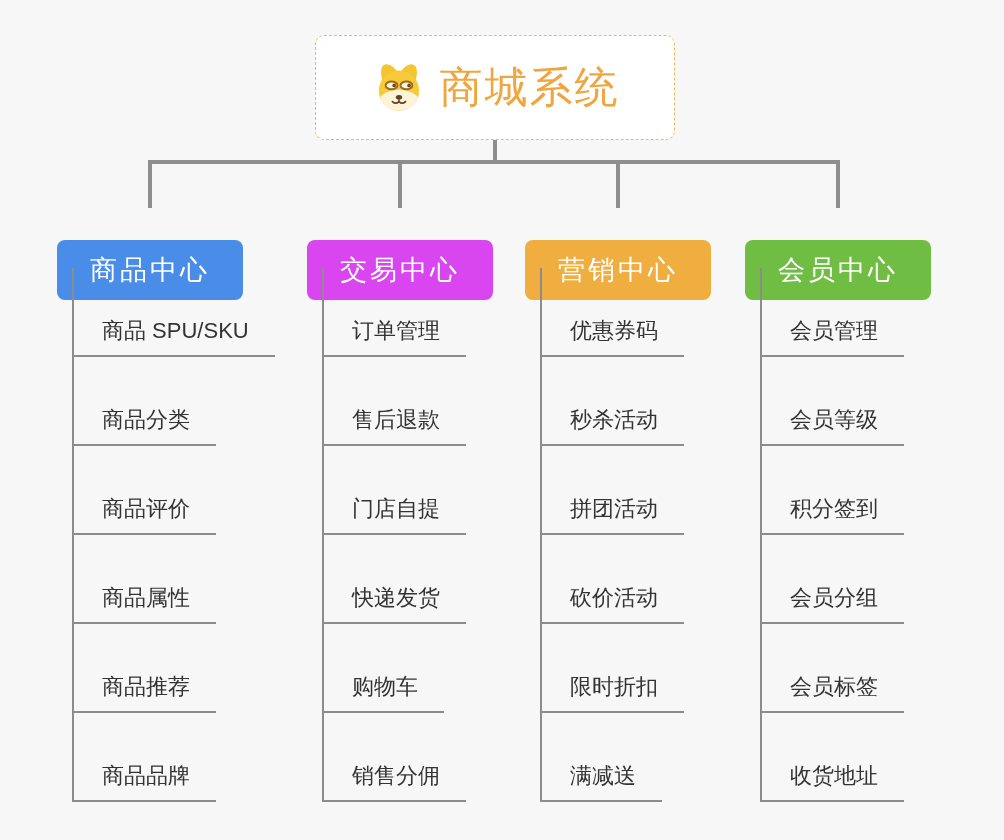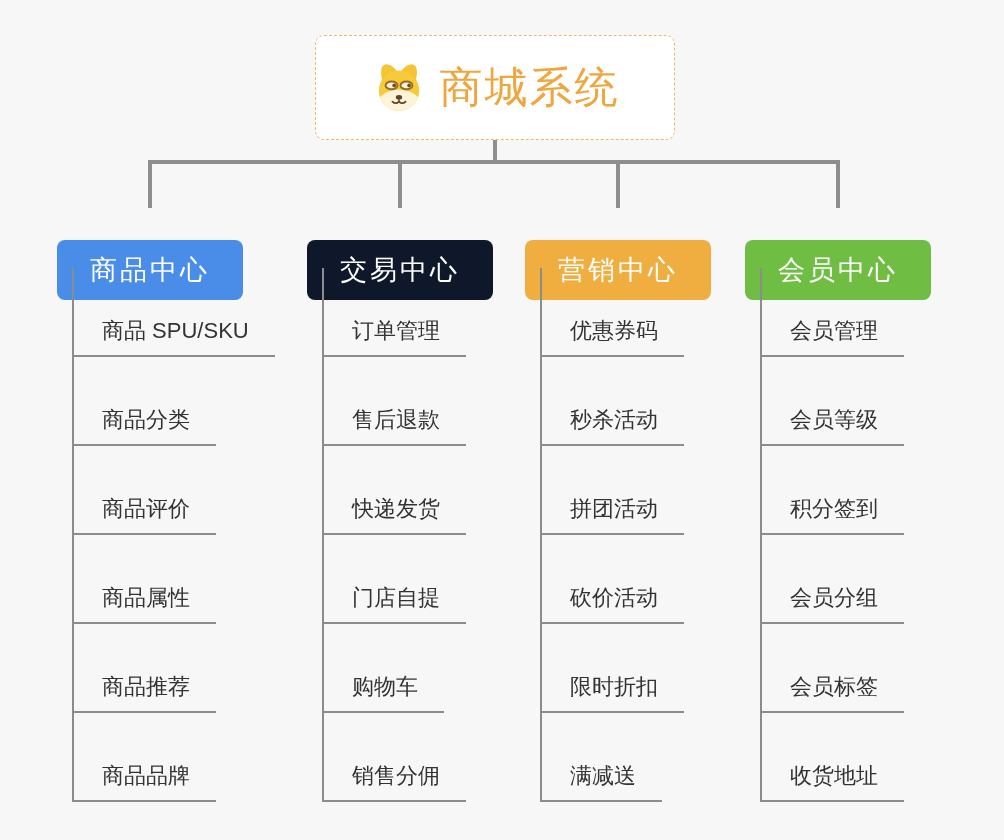--- a/index.html
+++ b/index.html
@@ -173,36 +173,36 @@
           <div class="row">
             <span class="child-label">商品推荐</span>
           </div>
           <div class="row">
             <span class="child-label">商品品牌</span>
           </div>
         </div>
   </div>
 
   <div class="branch b1">
-    <div class="branch-header" style="background: #0f172a;">
+    <div class="branch-header" style="background: #d946ef;">
       <span class="branch-header-label">交易中心</span>
     </div>
     <div class="vline"></div>
     <div class="rows">
           <div class="row">
             <span class="child-label">订单管理</span>
           </div>
           <div class="row">
             <span class="child-label">售后退款</span>
           </div>
           <div class="row">
+            <span class="child-label">门店自提</span>
+          </div>
+          <div class="row">
             <span class="child-label">快递发货</span>
-          </div>
-          <div class="row">
-            <span class="child-label">门店自提</span>
           </div>
           <div class="row">
             <span class="child-label">购物车</span>
           </div>
           <div class="row">
             <span class="child-label">销售分佣</span>
           </div>
         </div>
   </div>
 

